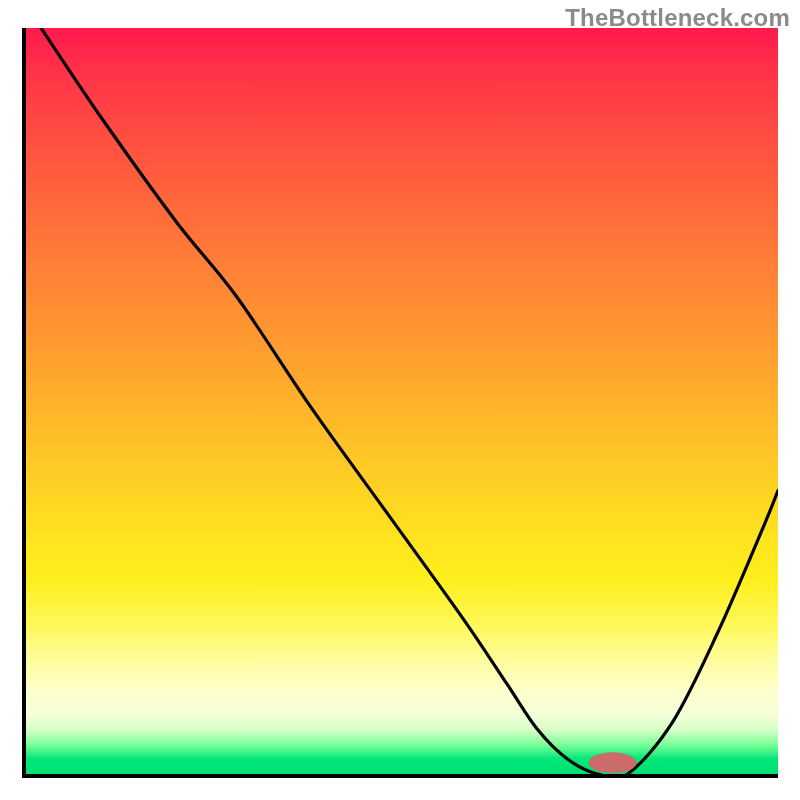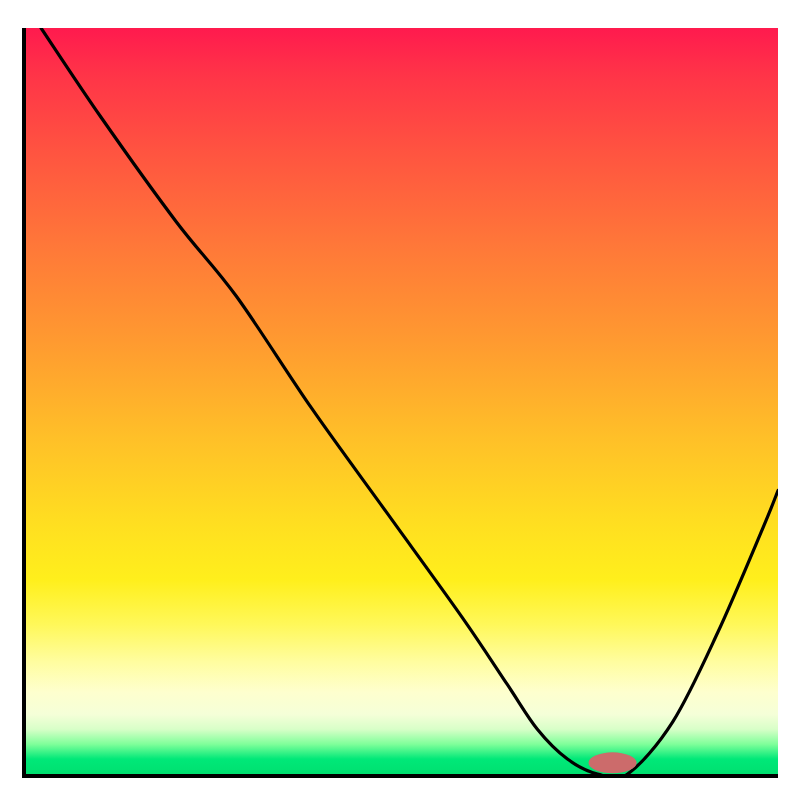--- a/index.html
+++ b/index.html
@@ -65,20 +65,21 @@
     height: 100%;
   }
   .marker {
     fill: #cc6b6b;
   }
 </style>
 </head>
 <body>
 
 <div class="frame">
+  <div class="watermark">TheBottleneck.com</div>
 
   <div class="plot-area">
     <div class="gradient"></div>
     <svg class="curve" viewBox="0 0 752 746" preserveAspectRatio="none">
       <path id="bottleneck-path" fill="none" stroke="#000" stroke-width="3.2" stroke-linejoin="round" stroke-linecap="round" d="M 15.040000000000001,0 C 25.06666666666667,14.919999999999996 52.64,57.19333333333331 75.2,89.51999999999998 C 97.76,121.84666666666666 127.84,164.12000000000003 150.4,193.96000000000004 C 172.96,223.80000000000004 188.00000000000003,237.4766666666667 210.56000000000003,268.56 C 233.12000000000003,299.6433333333333 260.6933333333333,344.4033333333333 285.76,380.46 C 310.82666666666665,416.51666666666665 335.8933333333333,450.0866666666667 360.96,484.90000000000003 C 386.02666666666664,519.7133333333334 416.1066666666666,560.7433333333333 436.15999999999997,589.34 C 456.2133333333333,617.9366666666667 468.74666666666667,637.83 481.28000000000003,656.48 C 493.8133333333334,675.13 501.33333333333337,688.8066666666666 511.36,701.24 C 521.3866666666667,713.6733333333334 531.4133333333333,723.62 541.4399999999999,731.08 C 551.4666666666666,738.5400000000001 561.4933333333333,743.5133333333333 571.52,746 C 581.5466666666666,748.4866666666667 589.0666666666667,754.7033333333334 601.6,746 C 614.1333333333333,737.2966666666666 631.6800000000001,717.4033333333333 646.72,693.78 C 661.76,670.1566666666666 676.8000000000001,636.5866666666667 691.84,604.26 C 706.88,571.9333333333333 726.9333333333334,523.4433333333334 736.96,499.82 C 746.9866666666667,476.19666666666666 749.4933333333333,468.7366666666667 752,462.52"></path>
       <ellipse id="bottleneck-marker" class="marker" cx="586.5600000000001" cy="734.81" rx="24.064" ry="10.443999999999999" fill="#cc6b6b"></ellipse>
     </svg>
   </div>
 </div>
 

